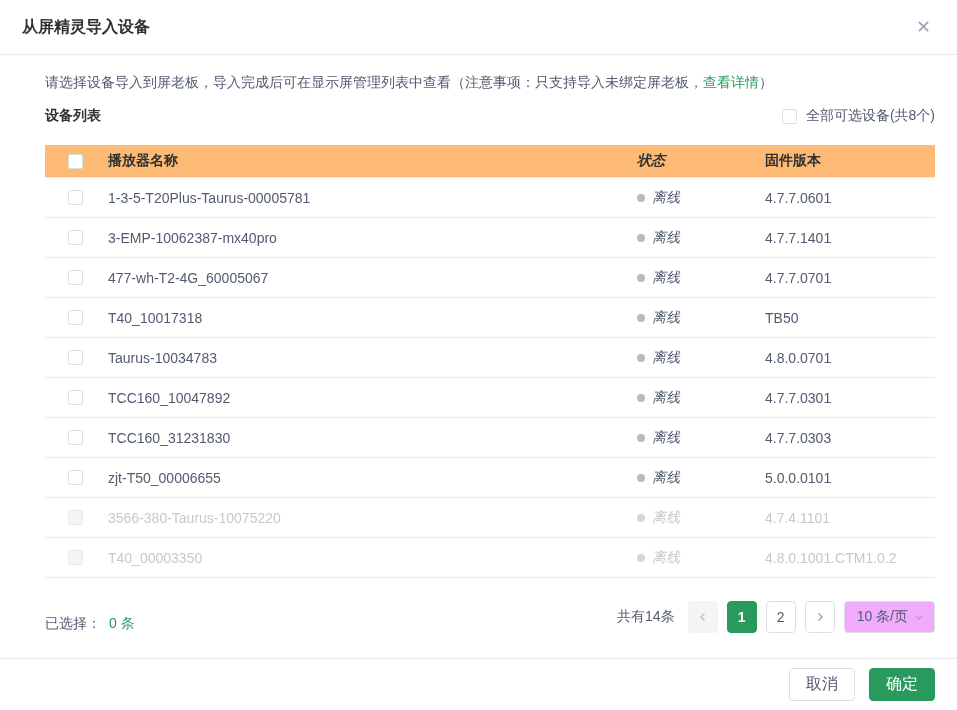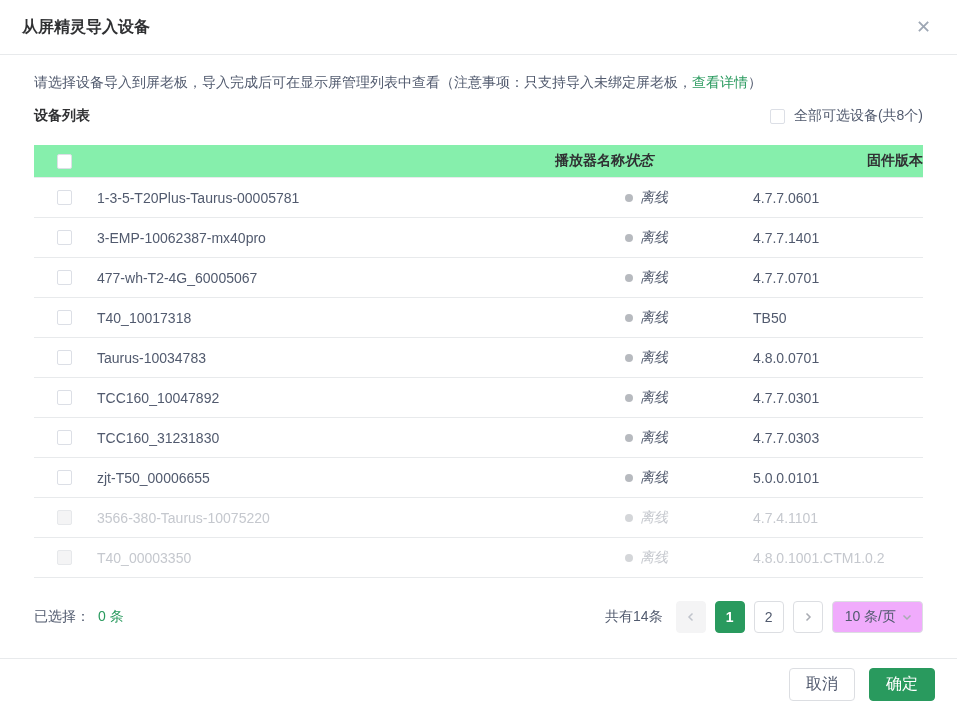--- a/index.html
+++ b/index.html
@@ -23,55 +23,55 @@
     display: flex; align-items: center; justify-content: space-between;
     padding: 12px 22px; border-bottom: 1px solid var(--border);
   }
   .dlg-title { font-size: 16px; font-weight: bold; color: var(--text-dark); }
   .dlg-close {
     font-size: 18px; color: #9ea7b4; cursor: pointer; line-height: 1;
     padding: 4px; user-select: none;
   }
 
   
-  .dlg-body { flex: 1 1 auto; padding: 0 34px; }
+  .dlg-body { flex: 1 1 auto; padding: 0 22px; margin-left: 23px; }
 
   .notice { margin-top: 17px; line-height: 20px; color: var(--text-body); }
   .link { color: var(--accent); text-decoration: none; cursor: pointer; }
 
   .list-bar { margin-top: 15px; display: flex; align-items: center; justify-content: space-between; }
   .list-title { font-weight: bold; color: var(--text-dark); }
   .select-all { display: flex; align-items: center; gap: 9px; color: var(--text-body); cursor: pointer; }
 
   .cb {
     display: inline-block; width: 15px; height: 15px;
     border: 1px solid #dcdfe6; border-radius: 2px; background: #fff; cursor: pointer;
   }
 
   
   .table { margin-top: 20px; }
   .t-row {
     display: grid; grid-template-columns: 63px 1fr 128px 170px;
     align-items: center; border-bottom: 1px solid var(--border);
   }
-  .t-head { background: #86efac; height: 33px; border-bottom: 1px solid var(--border); text-align: right; }
+  .t-head { background: #fdba74; height: 33px; border-bottom: 1px solid var(--border); }
   .t-head .th { font-weight: bold; color: var(--text-dark); }
   .t-body .t-row { height: 40px; }
   .c-check { padding-left: 23px; display: flex; align-items: center; }
   .c-name { color: var(--text-body); white-space: nowrap; overflow: hidden; }
   .c-status { display: flex; align-items: center; gap: 7px; font-style: italic; }
   .dot { width: 8px; height: 8px; border-radius: 50%; background: #b7babf; flex: 0 0 8px; }
   .c-fw { color: var(--text-body); white-space: nowrap; }
 
   .t-row.disabled .c-name, .t-row.disabled .c-fw, .t-row.disabled .st-text { color: var(--text-disabled); }
   .t-row.disabled .dot { background: #d4d6d9; }
   .t-row.disabled .cb { background: #f4f4f5; border-color: #e6e8eb; cursor: not-allowed; }
 
   
-  .t-footer { margin-top: 23px; display: flex; align-items: center; justify-content: space-between; }
+  .t-footer { margin-top: 23px; display: flex; align-items: flex-end; justify-content: space-between; }
   .sel-info { display: flex; align-items: center; gap: 8px; }
   .green { color: var(--accent); }
 
   .pager { display: flex; align-items: center; gap: 9px; }
   .total { margin-right: 4px; color: var(--text-body); }
   .pg-btn {
     min-width: 30px; height: 32px; padding: 0 6px;
     background: #fff; border: 1px solid var(--btn-border); border-radius: 4px;
     font-size: 14px; color: var(--text-body); cursor: pointer;
     display: inline-flex; align-items: center; justify-content: center;

